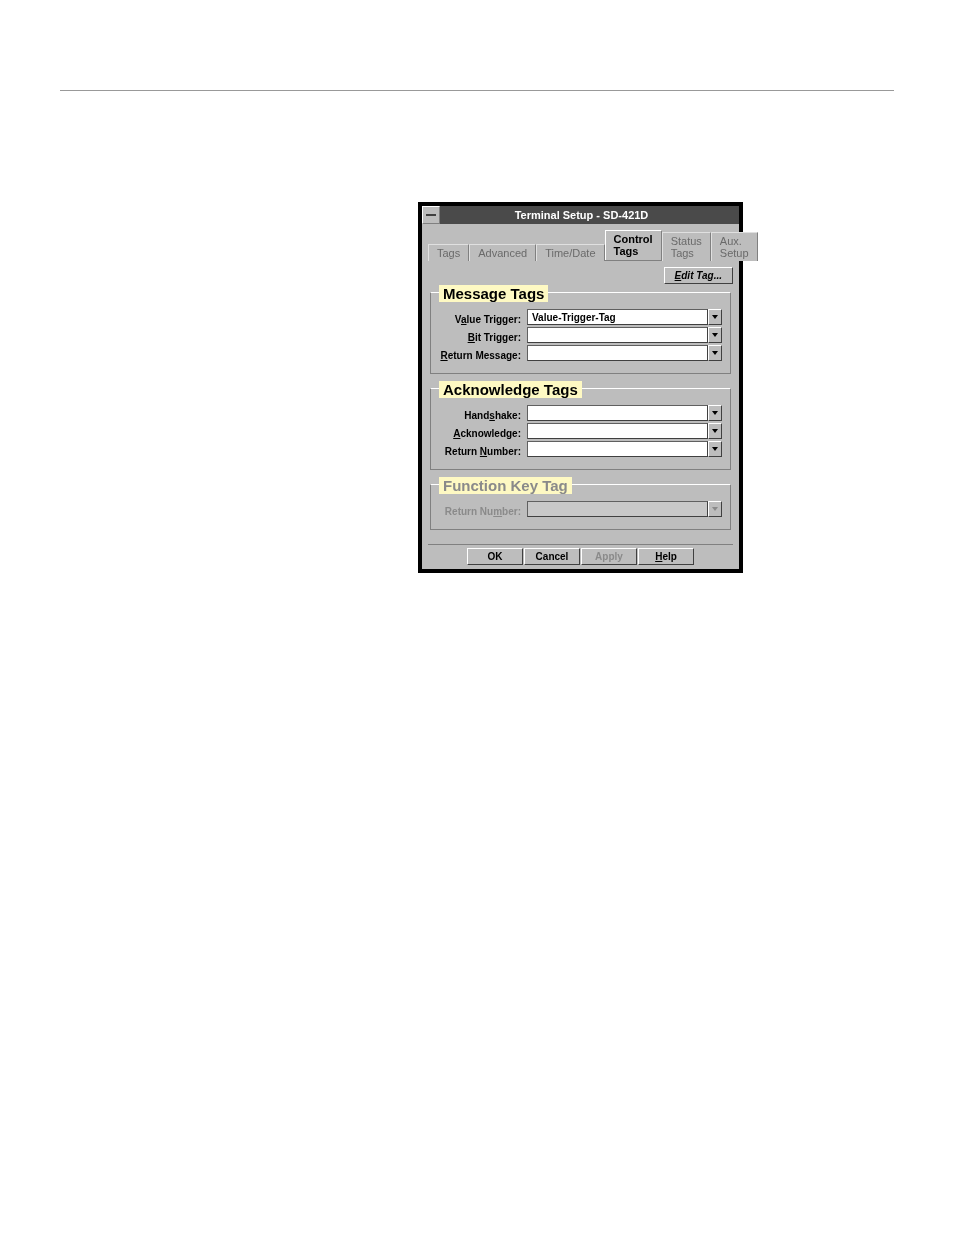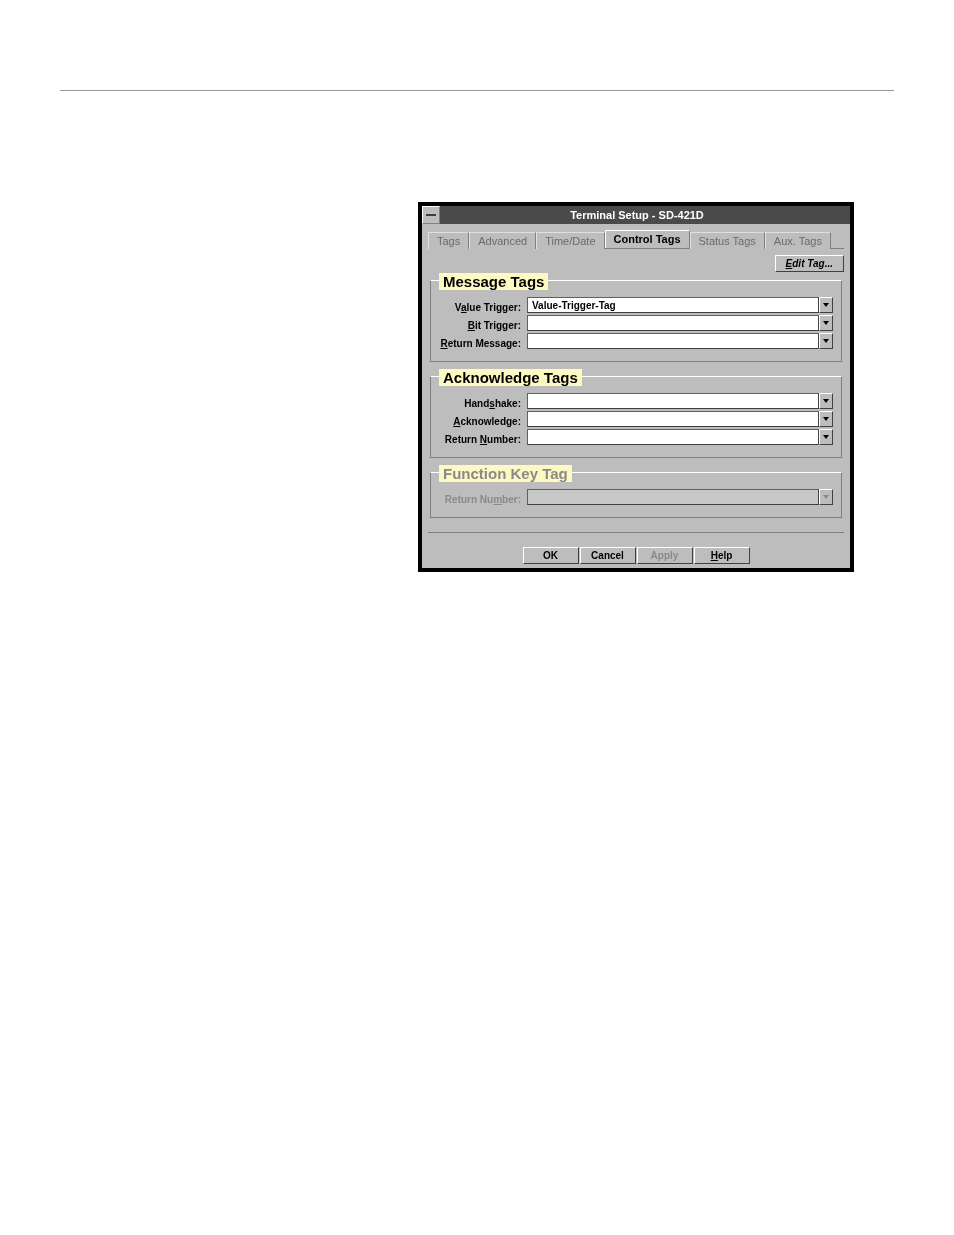--- a/index.html
+++ b/index.html
@@ -13,21 +13,21 @@
     }
     .hr {
       border: none;
       border-top: 1px solid #999;
       margin: 90px 60px 0 60px;
     }
     .dialog-wrap {
       position: absolute;
       left: 418px;
       top: 202px;
-      width: 436px;
+      width: 325px;
       background: #000;
       padding: 4px;
     }
     .dialog {
       background: #bdbdbd;
       width: 100%;
     }
     .titlebar {
       background: #4a4a4a;
       color: #fff;
@@ -176,21 +176,21 @@
     .combo .arrow .tri {
       width: 0; height: 0;
       border-left: 3px solid transparent;
       border-right: 3px solid transparent;
       border-top: 4px solid #000;
     }
     .combo .arrow.disabled { cursor: default; }
     .combo .arrow.disabled .tri { border-top-color: #8a8a8a; }
     .btnbar {
       border-top: 1px solid #808080;
-      padding-top: 14px;
+      padding-top: 3px;
       margin-top: 4px;
       display: flex;
       justify-content: center;
       gap: 1px;
     }
     .btn .ul { text-decoration: underline; }
   </style>
 </head>
 <body>
 
@@ -204,21 +204,21 @@
         </div>
       <div class="title-text">Terminal Setup - SD-421D</div>
     </div>
     <div class="body">
       <div class="tabs">
         <div class="tab">Tags</div>
         <div class="tab">Advanced</div>
         <div class="tab">Time/Date</div>
         <div class="tab active">Control Tags</div>
         <div class="tab">Status Tags</div>
-        <div class="tab">Aux. Tags</div>
+        <div class="tab">Aux. Setup</div>
       </div>
 
       <div class="topbtn-row">
         <div class="btn"><span class="ul">E</span><span>dit Tag...</span></div>
       </div>
 
       <div class="group">
         <div class="legend">Message Tags</div>
 
         <div class="frow">

